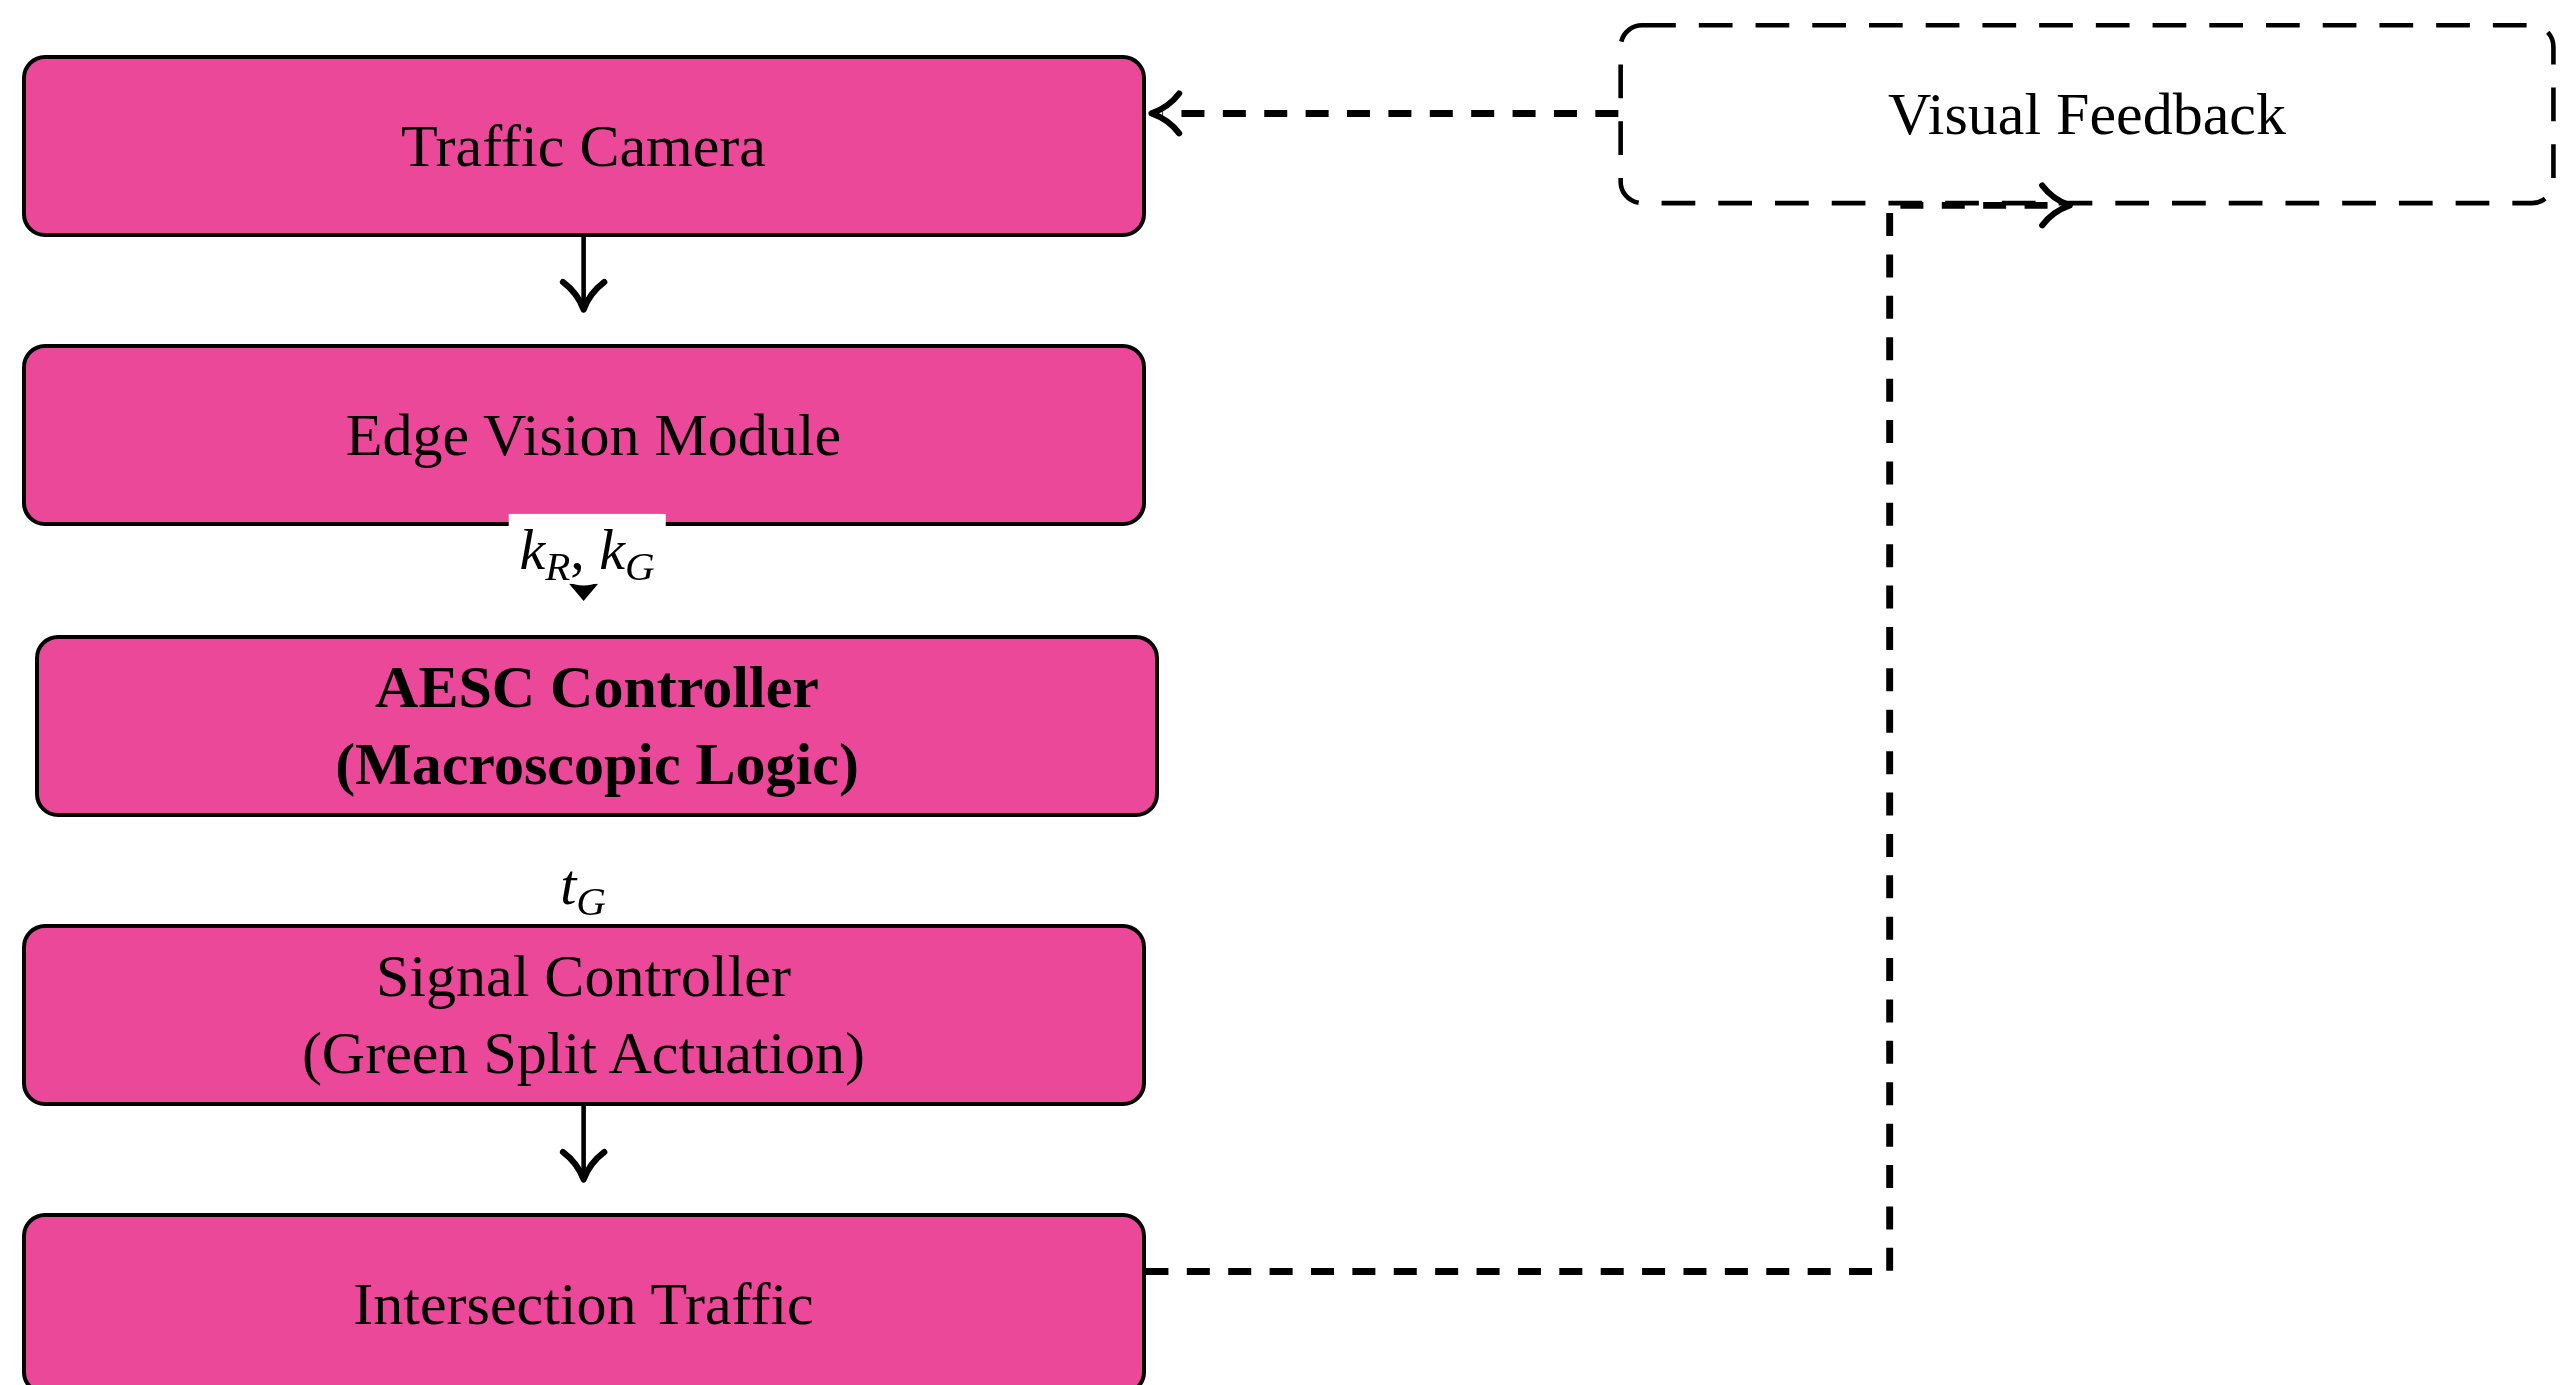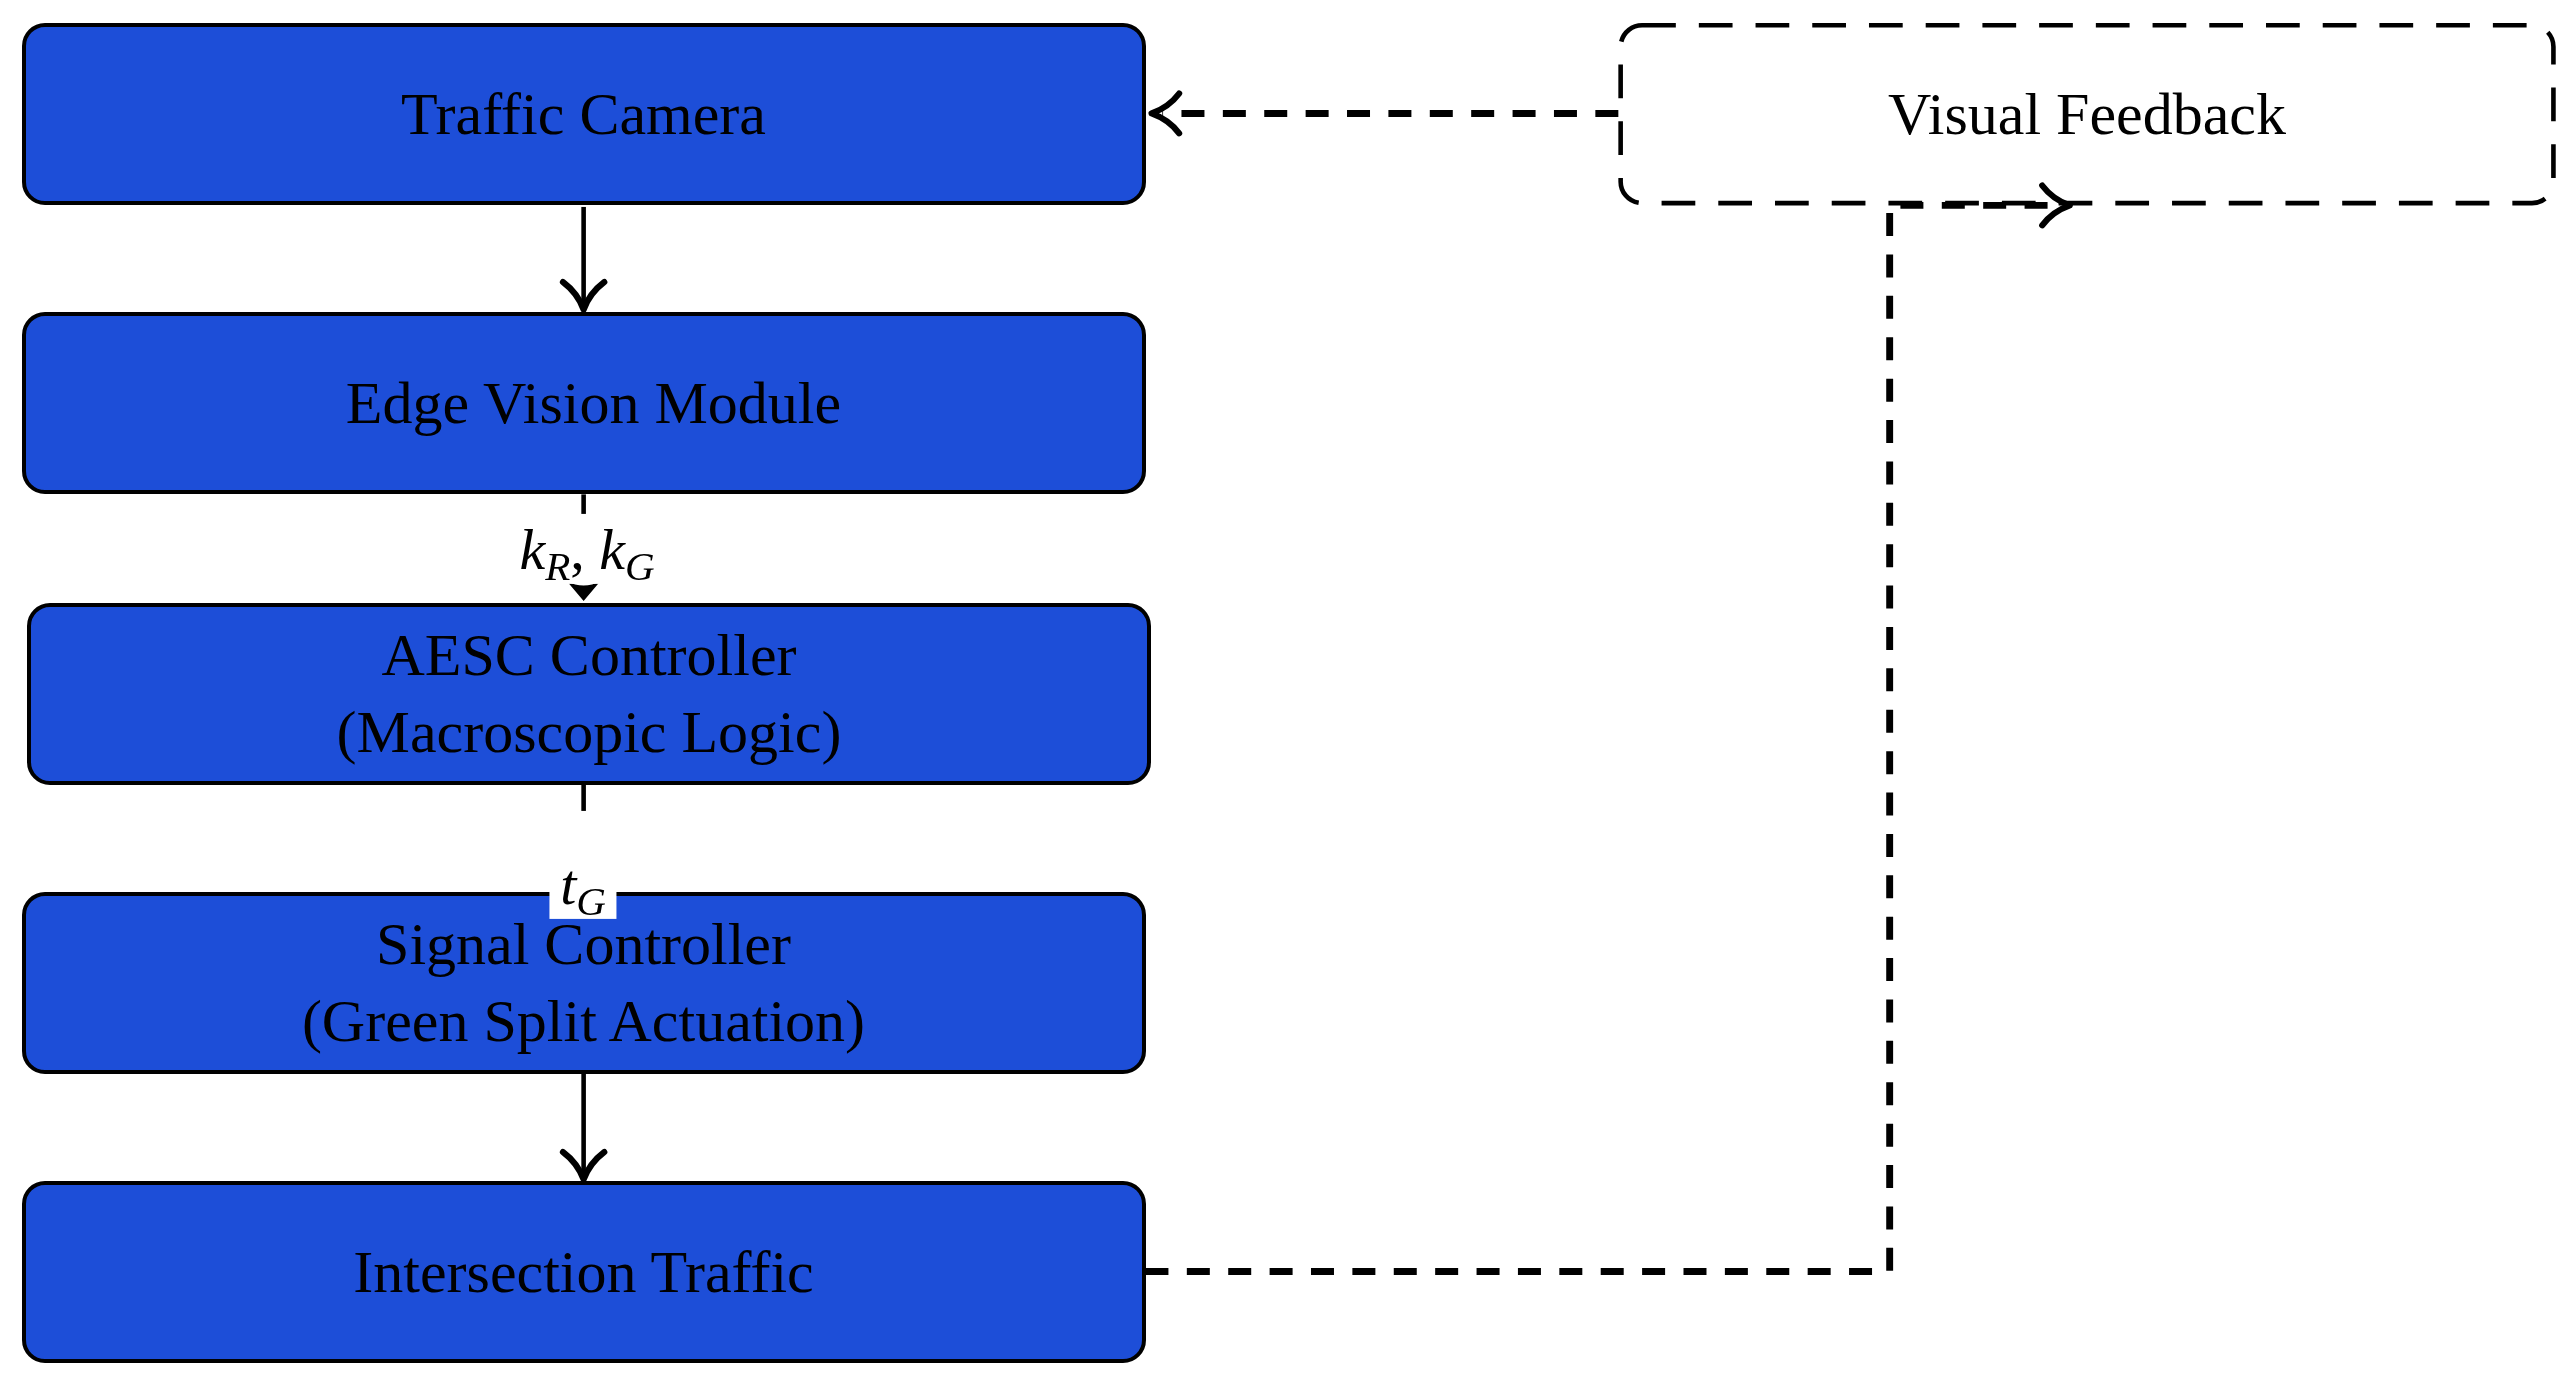--- a/index.html
+++ b/index.html
@@ -17,29 +17,30 @@
     left:0;top:0;width:2576px;height:1385px;
     z-index:1;
   }
   .box{
     position:absolute;
     box-sizing:border-box;
     width:1124px;
     height:182px;
     border:4.6px solid #000000;
     border-radius:23px;
-    background:#1d4ed8;
+    background:#ec4899;
     display:flex;
     flex-direction:column;
     align-items:center;
     justify-content:center;
     text-align:center;
     font-size:60px;
     line-height:77px;
     z-index:2;
+    margin-top:32px;
   }
   .box .l1,.box .l2{display:block;white-space:nowrap;}
   #vf-box{
     position:absolute;
     box-sizing:border-box;
     left:1618px;top:23px;
     width:938px;height:182px;
     border:none;
     background:transparent;
     display:flex;
@@ -105,21 +106,21 @@
   </svg>
 
   <div class="box" style="left:21.5px;top:23px;">
     <span class="l1">Traffic Camera</span>
   </div>
 
   <div class="box" style="left:21.5px;top:312px;padding-left:20px;">
     <span class="l1">Edge Vision Module</span>
   </div>
 
-  <div class="box" style="left:27px;top:603px;">
+  <div class="box" style="left:35px;top:603px;font-weight:bold;">
     <span class="l1">AESC Controller</span>
     <span class="l2">(Macroscopic Logic)</span>
   </div>
 
   <div class="box" style="left:21.5px;top:1181px;">
     <span class="l1">Intersection Traffic</span>
   </div>
 
   <div class="box" style="left:21.5px;top:892px;">
     <span class="l1">Signal Controller</span>

